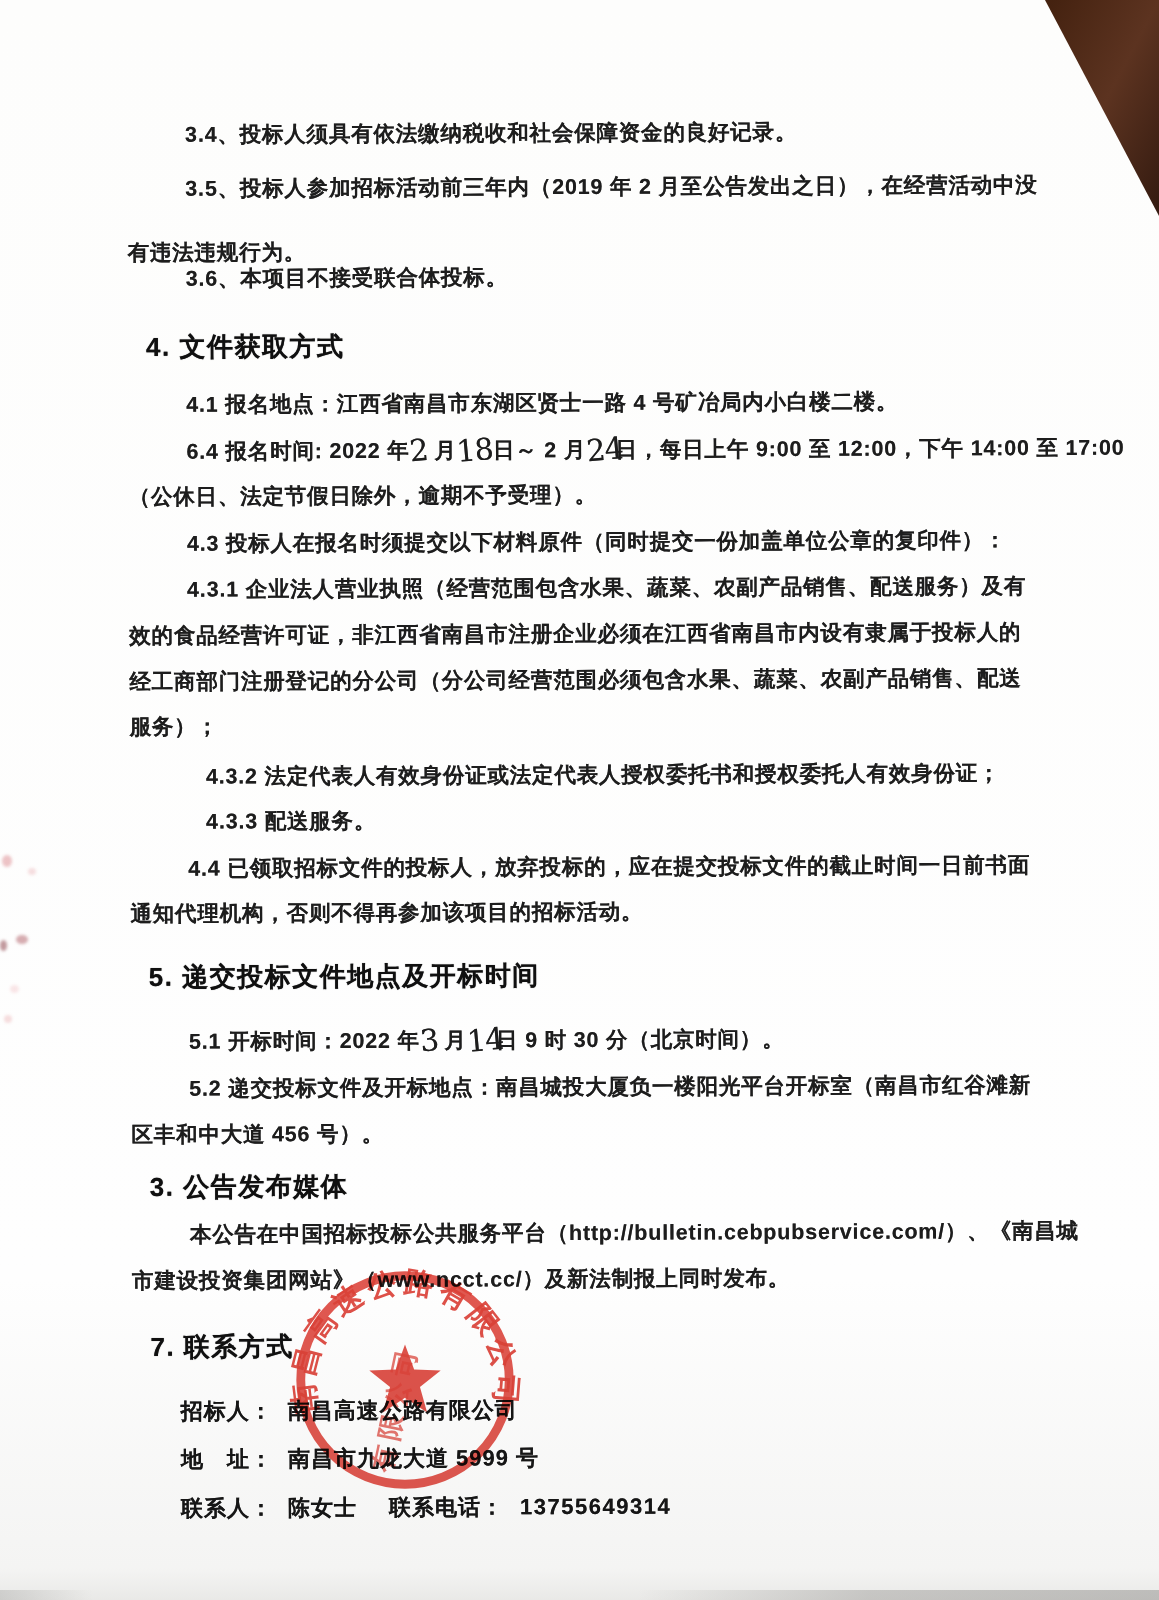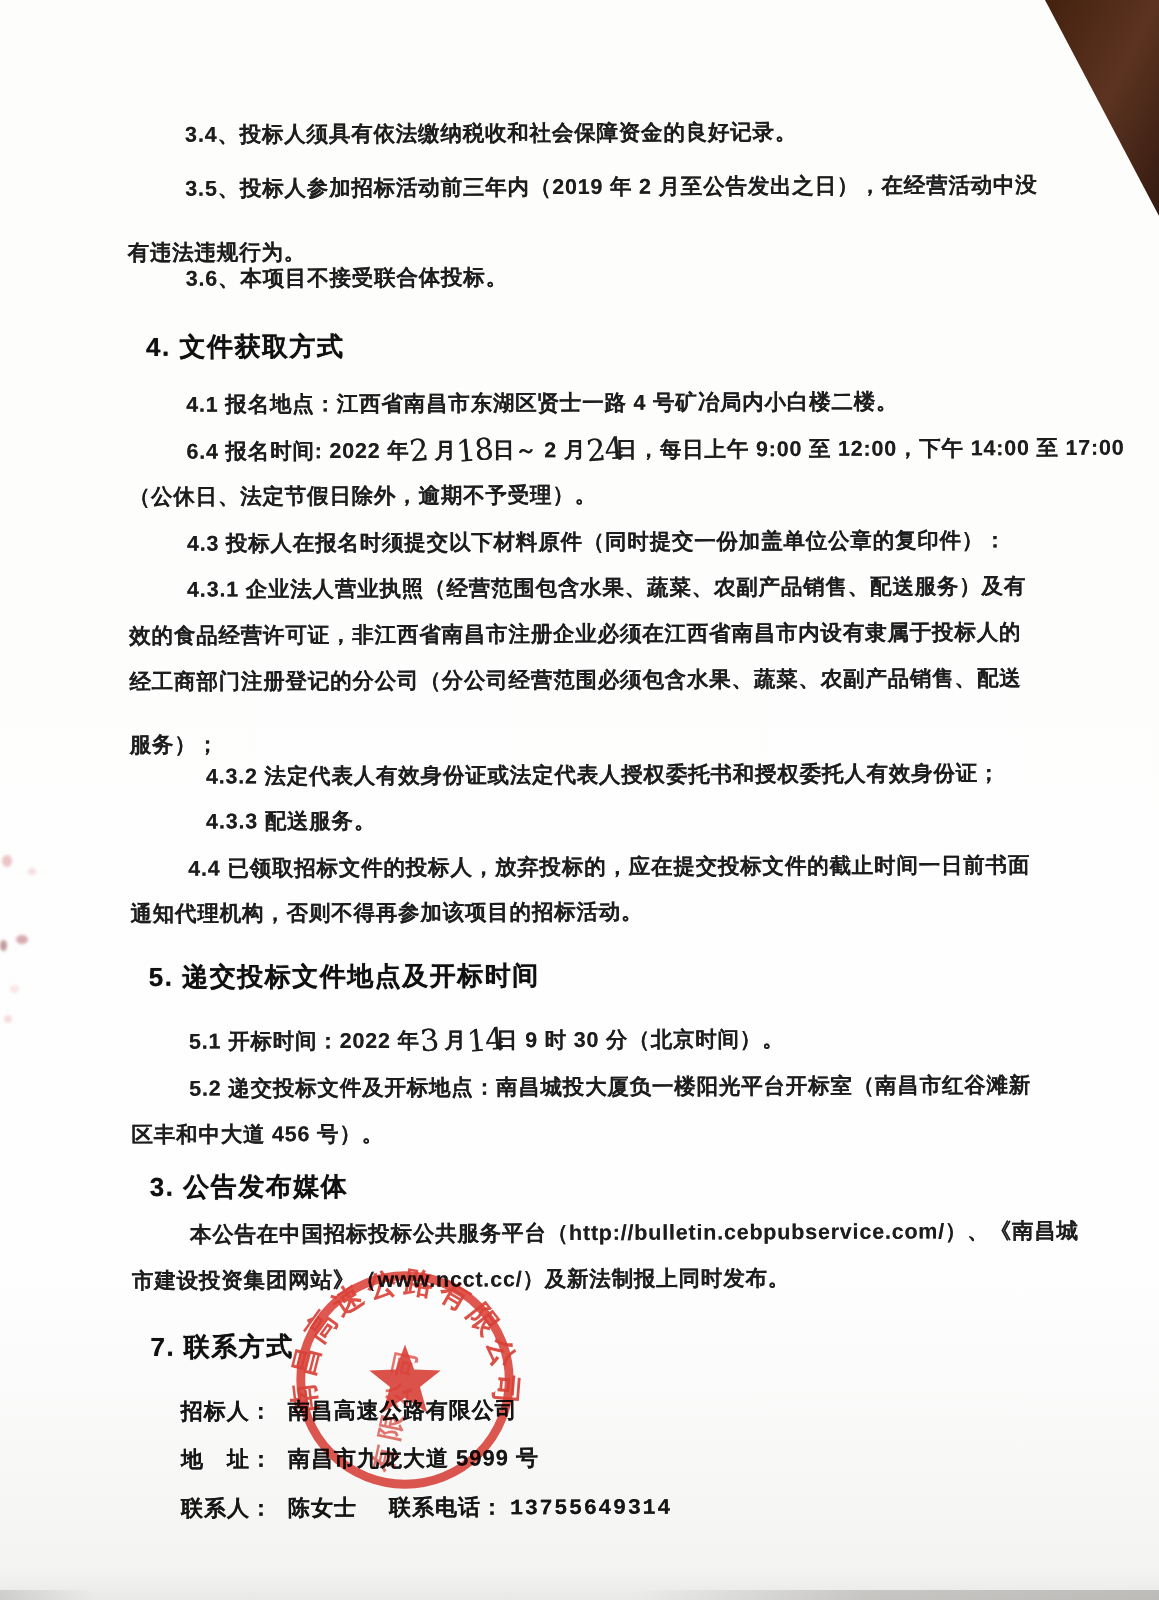--- a/index.html
+++ b/index.html
@@ -28,21 +28,21 @@
   }
   .hw.tight { margin-right:-7px; }
   .contact-row {
     position:absolute; left:178px; white-space:nowrap;
     font-size:22px; letter-spacing:1px;
     color:#161616; text-shadow:0 0 0.6px rgba(0,0,0,0.7);
   }
   .clabel { display:inline-block; width:107px; font-weight:800; }
   .cvalue { font-weight:600; }
   .plabel { font-weight:800; margin-left:32px; }
-  .pvalue { font-weight:700; margin-left:6px; letter-spacing:1.5px;font-family:Liberation Mono, monospace; }
+  .pvalue { font-weight:700; margin-left:16px; letter-spacing:1.5px; }
   .stamp {
     position:absolute; left:286px; top:1262px; width:238px; height:236px;
     mix-blend-mode:multiply; opacity:0.92; filter:blur(0.3px);
   }
   .corner { position:absolute; right:0; top:0; width:120px; height:222px; }
   .speck { position:absolute; border-radius:50%; filter:blur(1.5px); }
   .bottom-shade {
     position:absolute; left:0; bottom:0; width:100%; height:10px;
     background:linear-gradient(90deg, rgba(120,120,118,0.25) 0%, rgba(255,255,255,0) 8%, rgba(255,255,255,0) 55%, rgba(130,128,125,0.35) 75%, rgba(120,118,115,0.4) 100%);
   }
@@ -82,21 +82,21 @@
 
     <div class="line" style="left:188px; top:432px;">
       <span>6.4 报名时间: 2022 年</span><span class="hw">2</span><span> 月</span><span class="hw">18</span><span>日～ 2 月</span><span class="hw tight">24</span><span>日，每日上午 9:00 至 12:00，下午 14:00 至 17:00</span>
     </div>
 
     <div class="line" style="left:130px; top:480px;">（公休日、法定节假日除外，逾期不予受理）。</div>
     <div class="line" style="left:188px; top:527px;">4.3 投标人在报名时须提交以下材料原件（同时提交一份加盖单位公章的复印件）：</div>
     <div class="line" style="left:188px; top:573px;">4.3.1 企业法人营业执照（经营范围包含水果、蔬菜、农副产品销售、配送服务）及有</div>
     <div class="line" style="left:130px; top:619px;">效的食品经营许可证，非江西省南昌市注册企业必须在江西省南昌市内设有隶属于投标人的</div>
     <div class="line" style="left:130px; top:665px;">经工商部门注册登记的分公司（分公司经营范围必须包含水果、蔬菜、农副产品销售、配送</div>
-    <div class="line" style="left:130px; top:710px;margin-top:18px;">服务）；</div>
+    <div class="line" style="left:130px; top:710px;">服务）；</div>
     <div class="line" style="left:206px; top:760px;">4.3.2 法定代表人有效身份证或法定代表人授权委托书和授权委托人有效身份证；</div>
     <div class="line" style="left:206px; top:805px;">4.3.3 配送服务。</div>
     <div class="line" style="left:188px; top:852px;">4.4 已领取招标文件的投标人，放弃投标的，应在提交投标文件的截止时间一日前书面</div>
     <div class="line" style="left:130px; top:897px;">通知代理机构，否则不得再参加该项目的招标活动。</div>
 
     <div class="heading" style="left:148px; top:958px;">5. 递交投标文件地点及开标时间</div>
 
     <div class="line" style="left:188px; top:1022px;">
       <span>5.1 开标时间：2022 年</span><span class="hw">3</span><span> 月</span><span class="hw tight">14</span><span>日 9 时 30 分（北京时间）。</span>
     </div>

